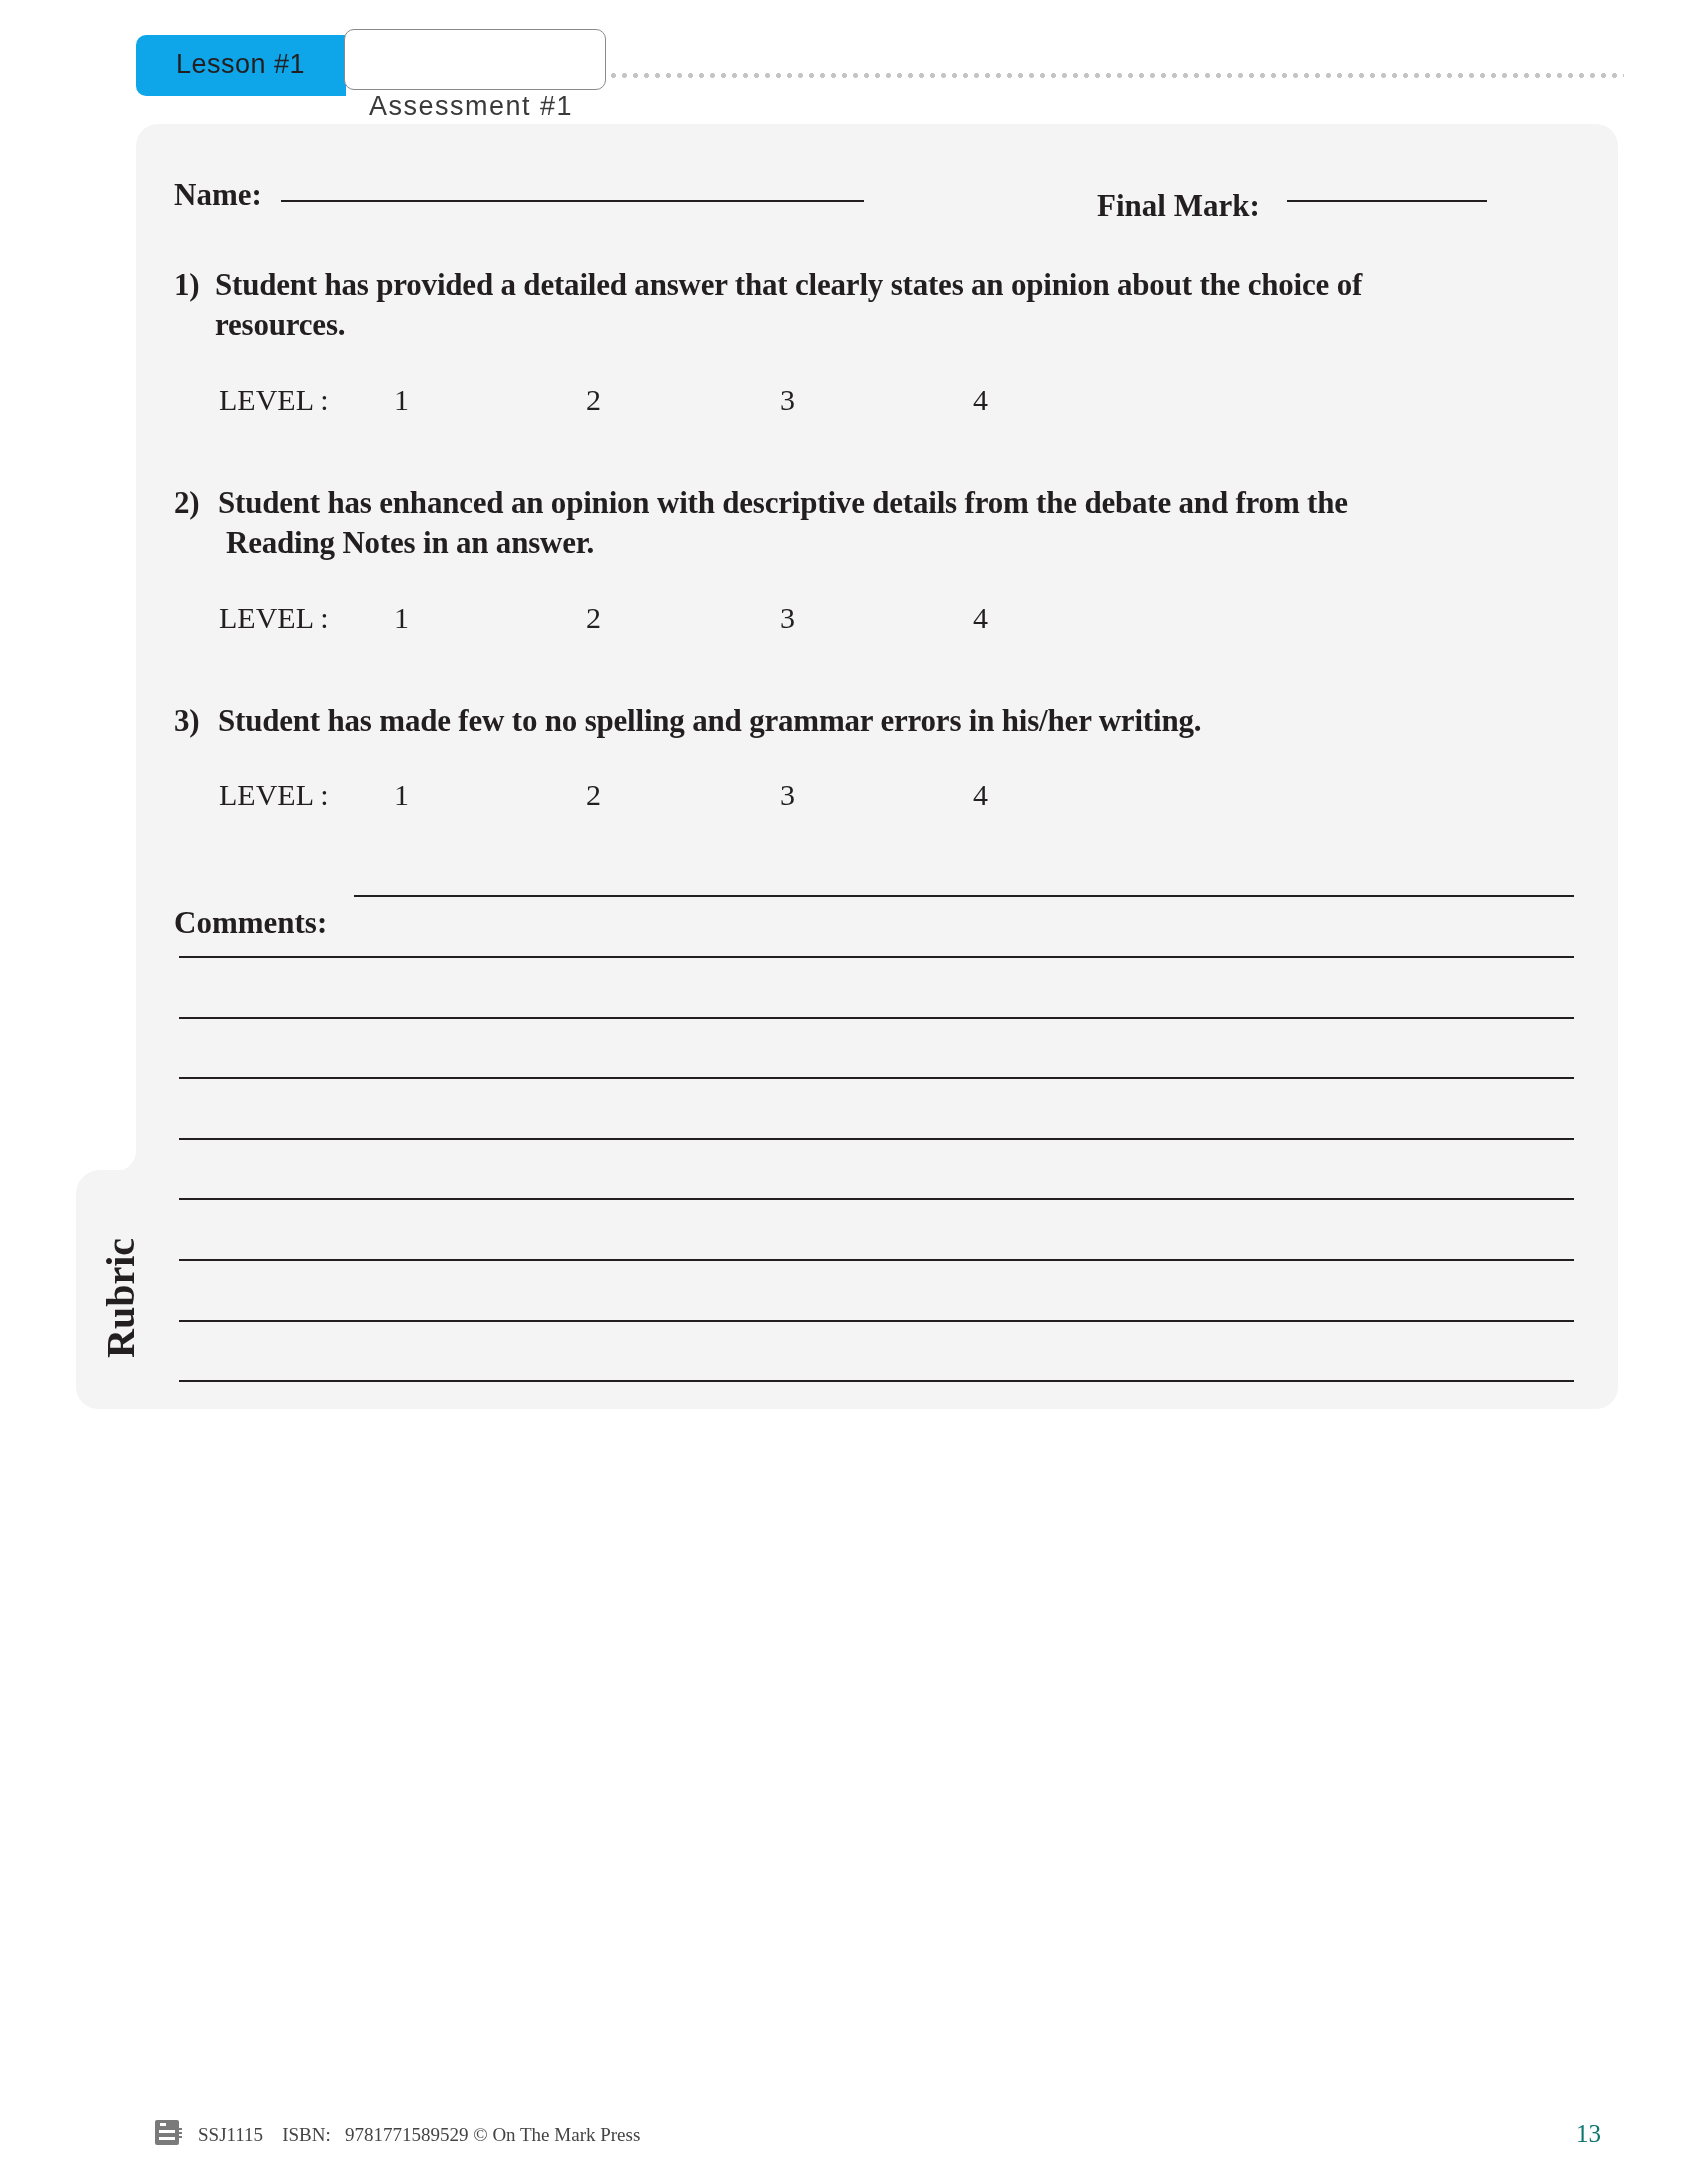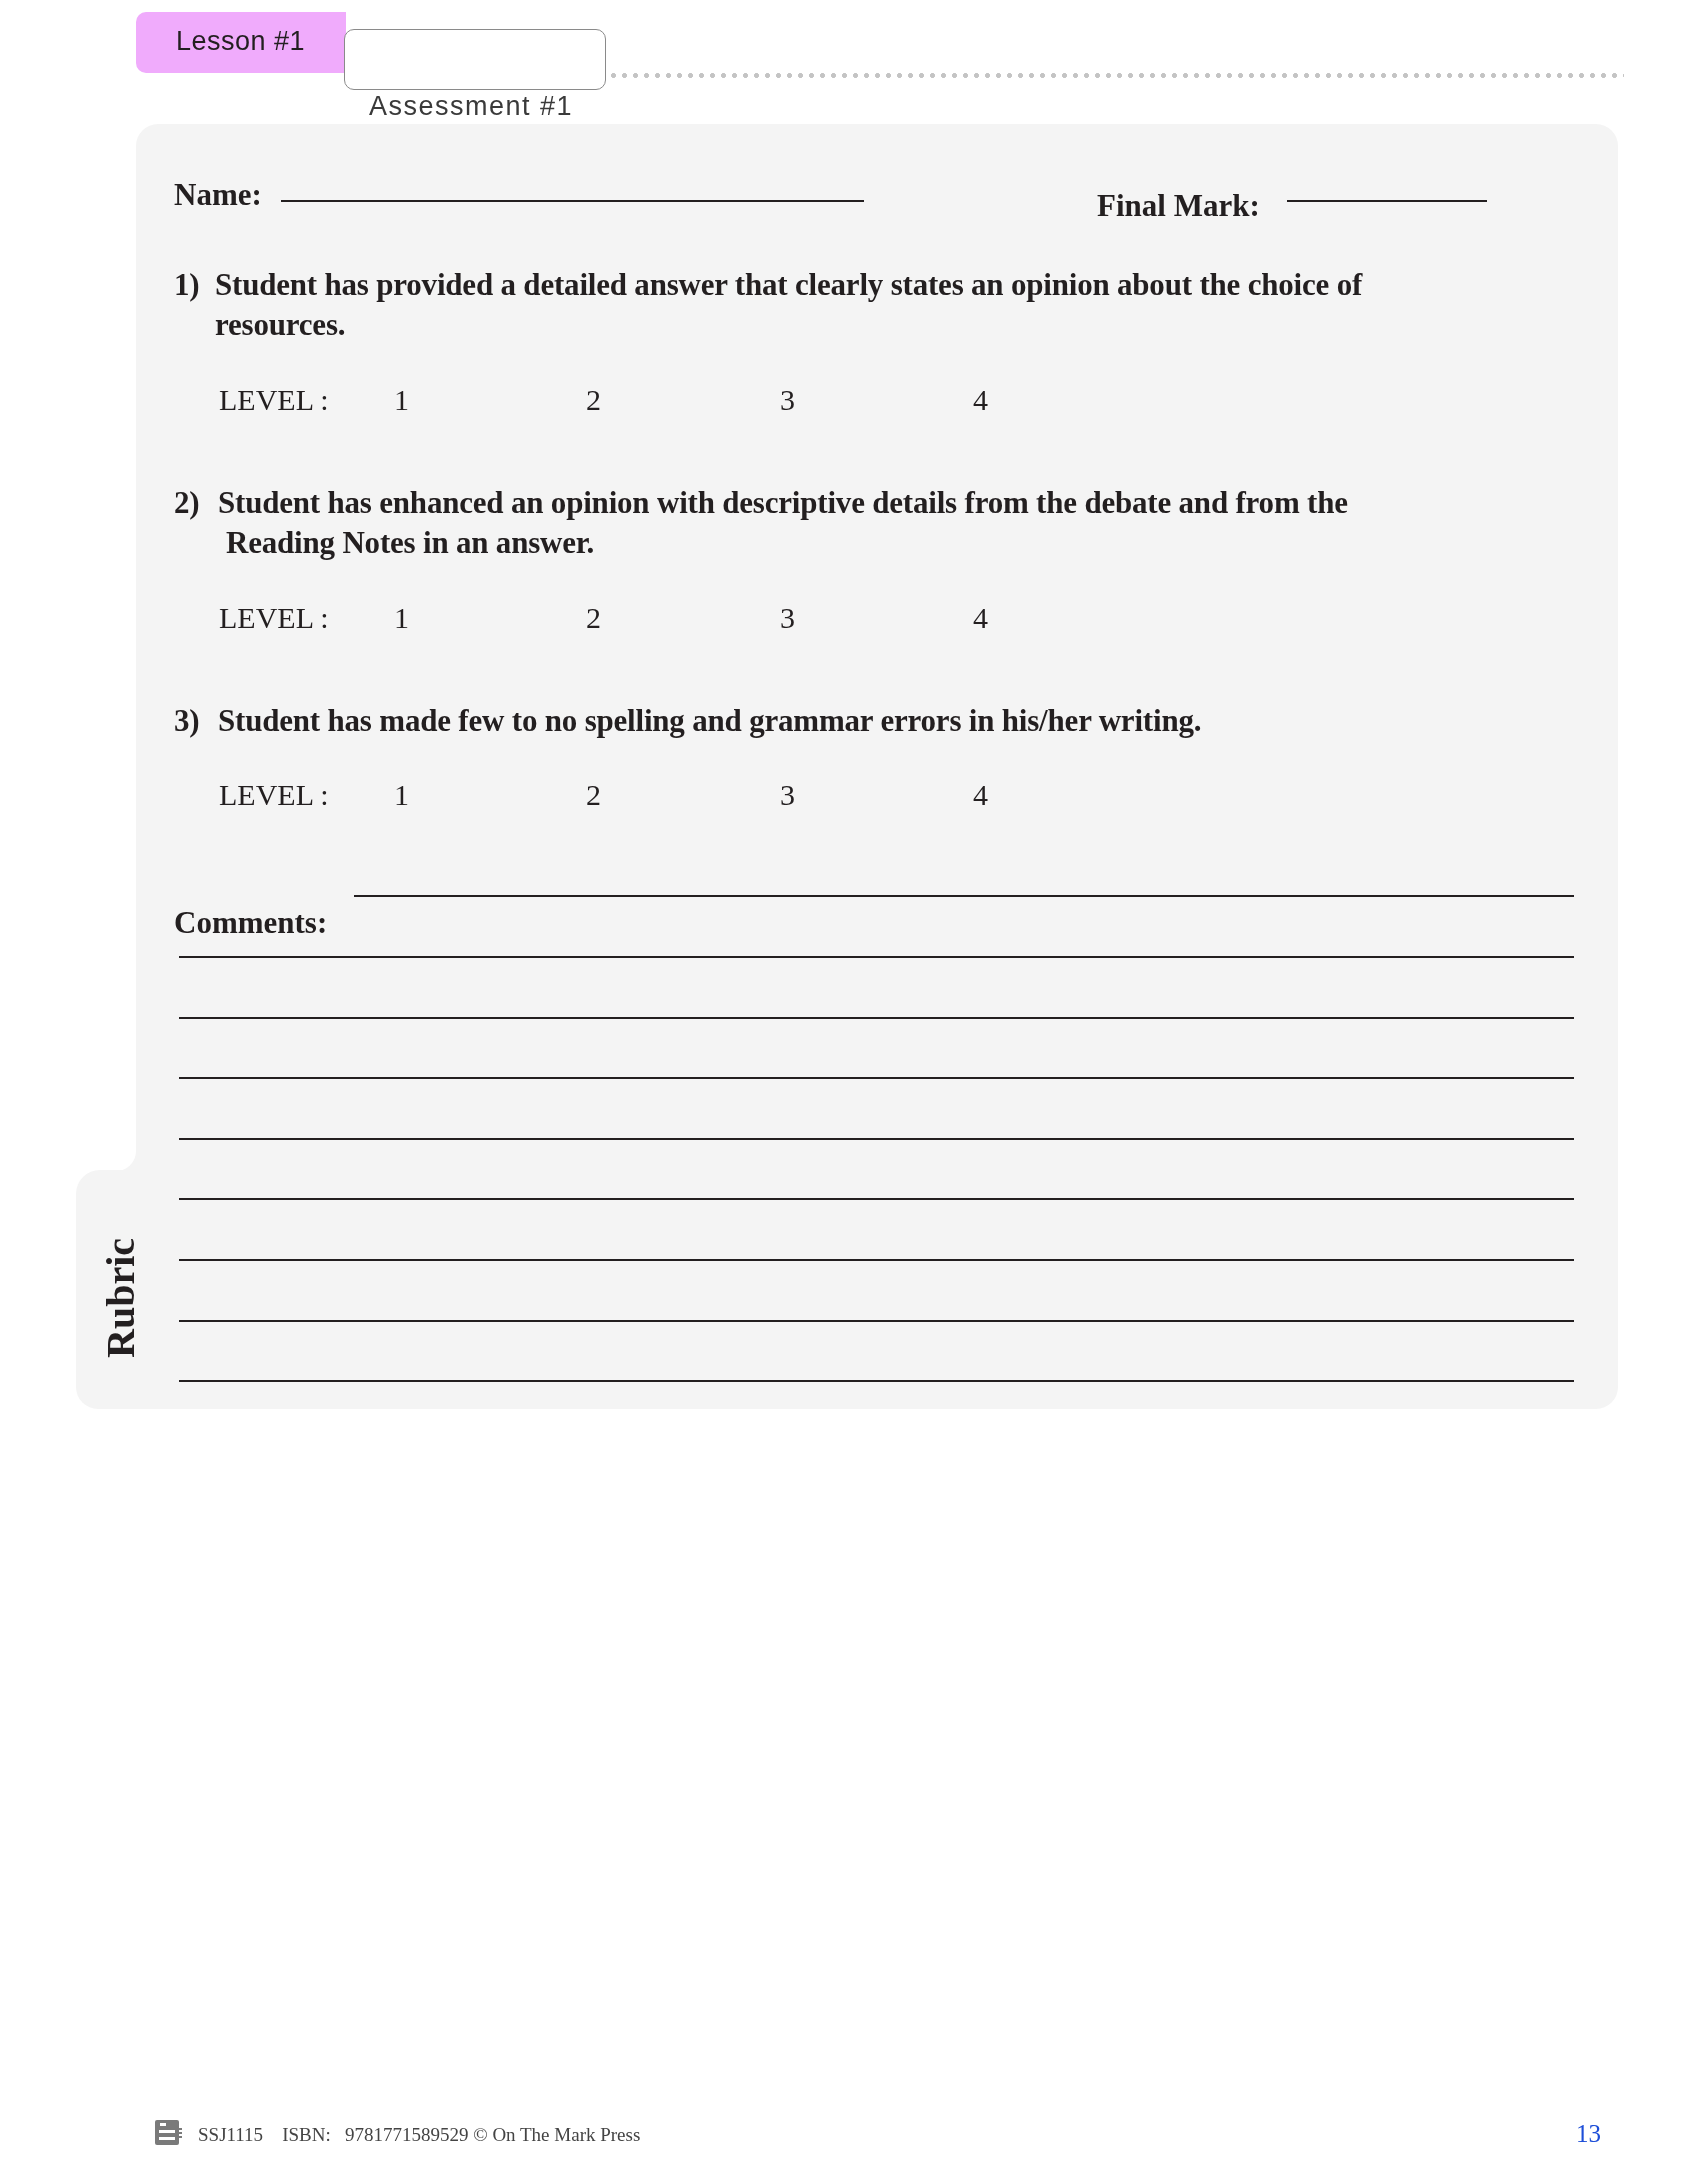--- a/index.html
+++ b/index.html
@@ -1,21 +1,21 @@
 <!DOCTYPE html>
 <html><head>
 <meta charset="utf-8">
 <style>
   * { margin:0; padding:0; box-sizing:border-box; }
   html, body { width:1683px; height:2178px; background:#ffffff; overflow:hidden; }
   body { position:relative; color:#231f20; font-family:"Liberation Serif", serif; }
   .abs { position:absolute; }
 
   
-  .tab-lesson { left:136px; top:12px; width:210px; height:61px; background:#f0abfc;
+  .tab-lesson { left:136px; top:35px; width:210px; height:61px; background:#0ea5e9;
     border-radius:10px 0 0 10px; }
   .tab-lesson span { position:absolute; left:40px; top:14px; font-family:"Liberation Sans", sans-serif;
     font-size:27px; color:#231f20; letter-spacing:0.5px; }
   .tab-assess { left:344px; top:29px; width:262px; height:61px; background:#ffffff;
     border:1.5px solid #8a8a8a; border-radius:10px; }
   .tab-assess span { position:absolute; left:24px; top:14px; font-family:"Liberation Sans", sans-serif;
     font-size:27px; font-weight:300; color:#3a3a3a; letter-spacing:1.5px;margin-top:47px; }
   .dots { left:608px; top:73px; width:1016px; height:5px;
     background-image: radial-gradient(circle, #c4c4c4 2.2px, transparent 2.6px);
     background-size:11px 5px; background-repeat:repeat-x; }
@@ -27,21 +27,21 @@
   .panel-notch-mask { left:96px; top:1131px; width:40px; height:40px; background:#ffffff; border-radius:0 0 20px 0; }
   .rubric-label { left:121px; top:1298px; transform:translate(-50%,-50%) rotate(-90deg);
     font-size:40px; font-weight:bold; white-space:nowrap; line-height:1; }
 
   .label { font-size:31px; font-weight:bold; line-height:1; white-space:nowrap; }
   .q { font-size:31px; font-weight:bold; line-height:1; white-space:nowrap; letter-spacing:-0.2px; }
   .lvl { font-size:30px; line-height:1; white-space:nowrap; }
   .rule { height:2px; background:#231f20; }
 
   .footer-text { font-size:19px; color:#444; white-space:nowrap; line-height:1; }
-  .page-num { font-size:25px; color:#1d4ed8; line-height:1; }
+  .page-num { font-size:25px; color:#0f766e; line-height:1; }
 </style>
 </head>
 <body>
 
 <div class="abs tab-lesson">
   <span>Lesson #1</span>
 </div>
 <div class="abs tab-assess">
   <span>Assessment #1</span>
 </div>

